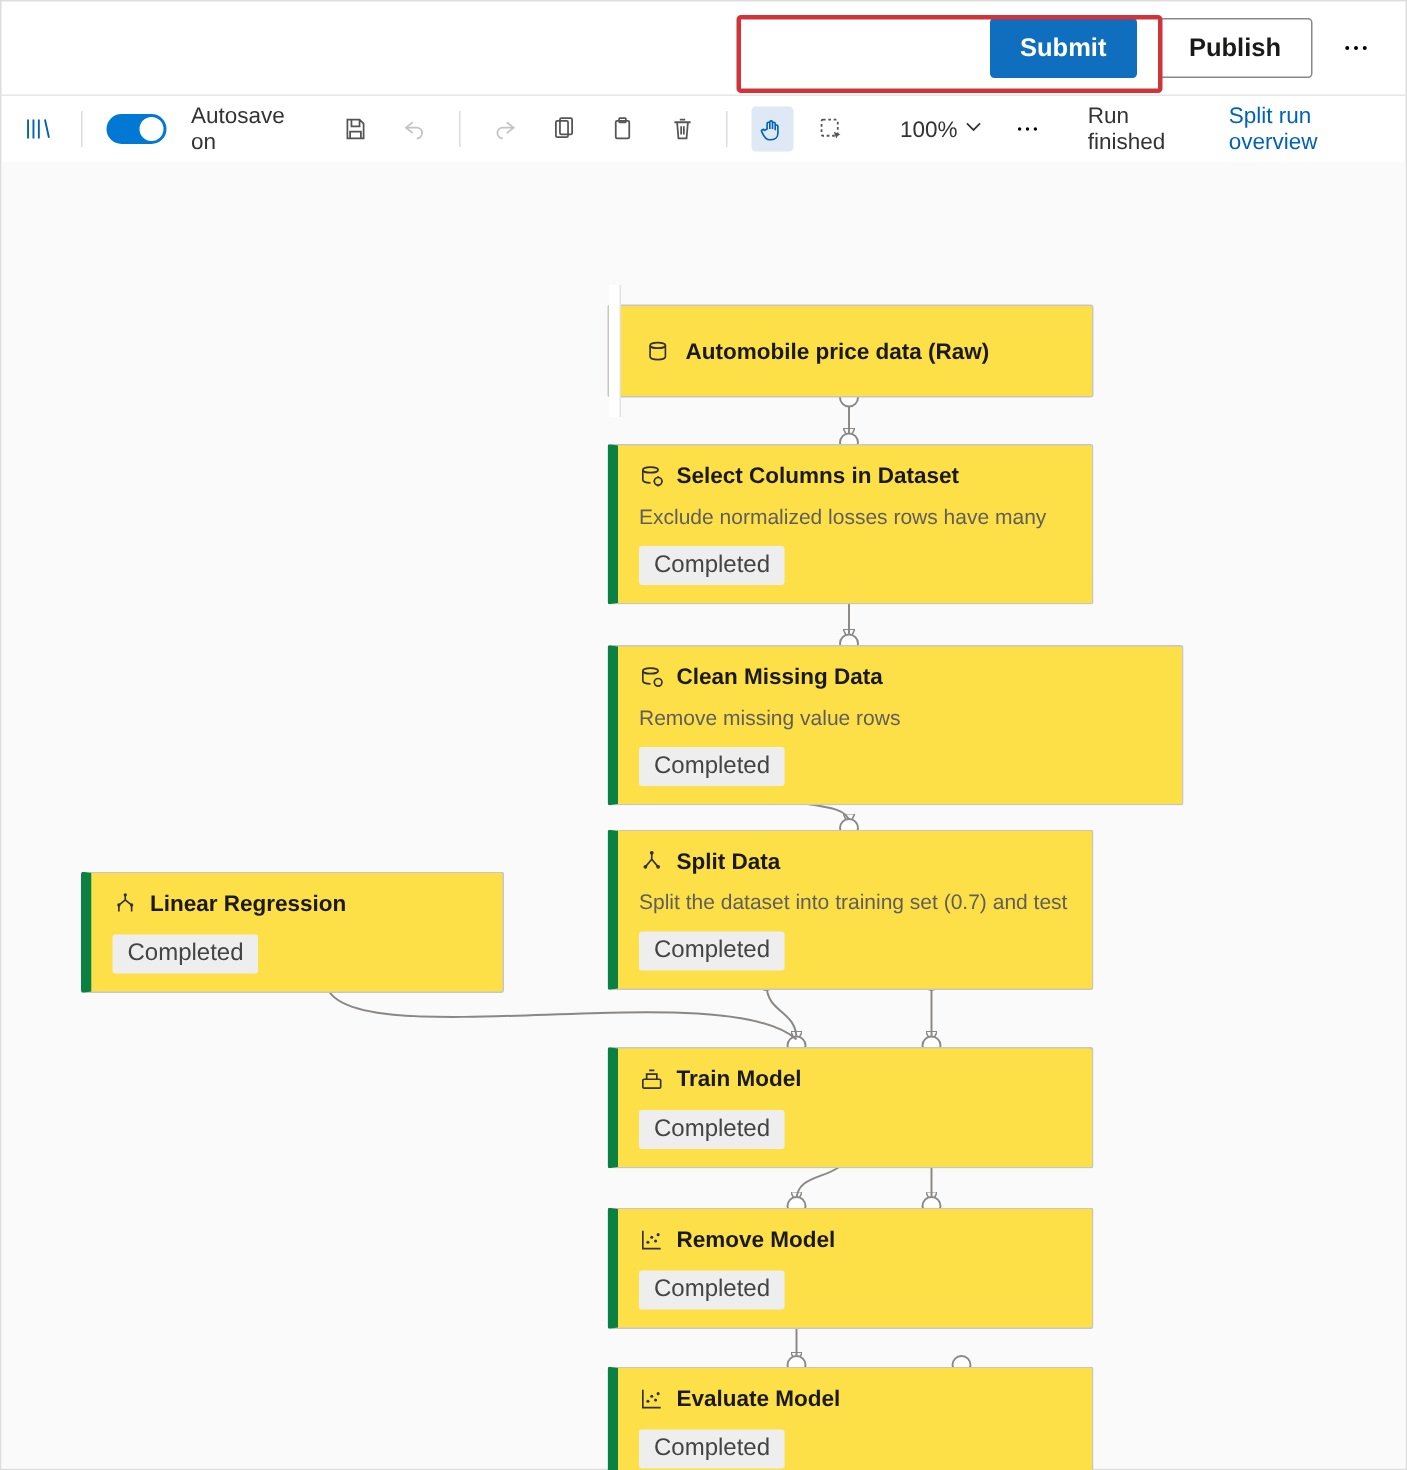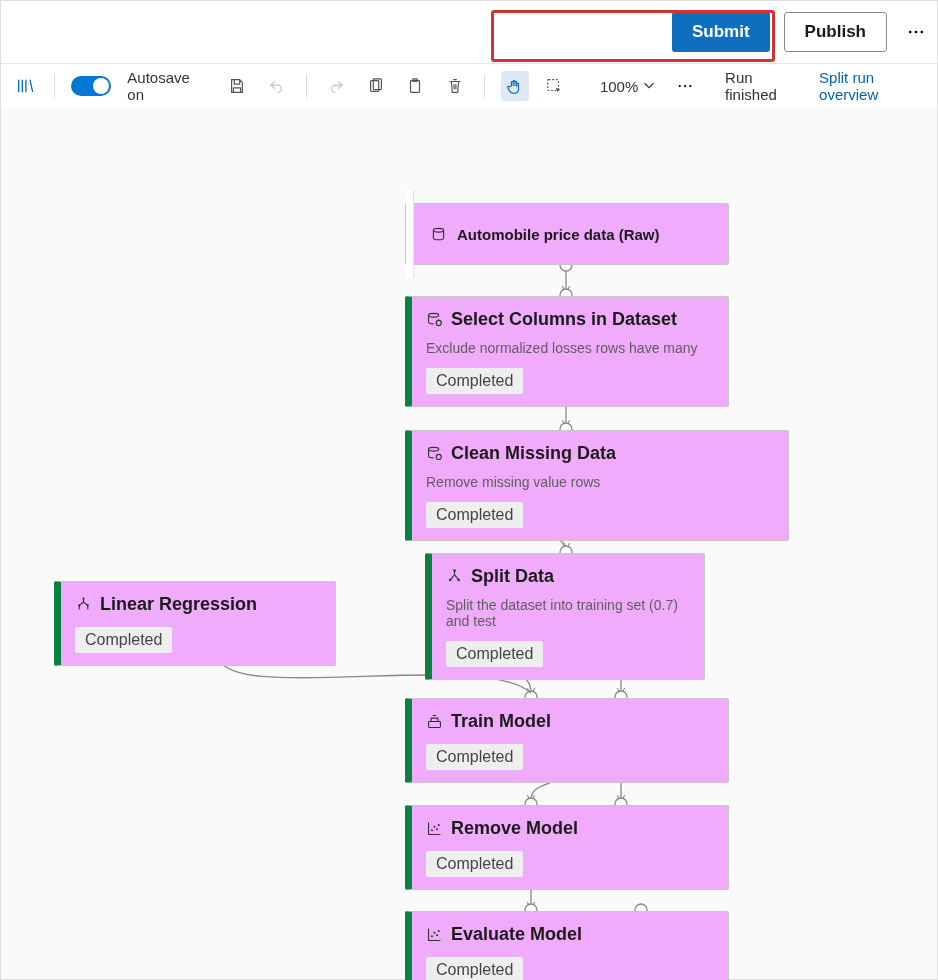--- a/index.html
+++ b/index.html
@@ -19,21 +19,21 @@
     position: relative;
     background: #fff;
   }
 
   
   .topbar {
     height: 62px;
     display: flex;
     align-items: center;
     justify-content: flex-end;
-    padding: 0 6px;
+    padding: 0 18px;
     gap: 14px;
   }
   .btn {
     height: 40px;
     border-radius: 3px;
     font-size: 17px;
     font-weight: 600;
     padding: 0 20px;
     display: inline-flex;
     align-items: center;
@@ -149,37 +149,37 @@
     stroke-width: 1.3;
   }
   .port {
     fill: #fff;
     stroke: #8a8886;
     stroke-width: 1.3;
   }
 
   .node {
     position: absolute;
-    background: #f0abfc;
+    background: #fde047;
     border: 1px solid #c8c6c4;
     border-radius: 2px;
     box-sizing: border-box;
     box-shadow: 0 0 0 rgba(0,0,0,0);
   }
   .node.simple {
     height: 62px;
     width: 324px;
     display: flex;
     align-items: center;
     padding: 0 14px;
     gap: 10px;
   }
   .node.green-accent { border-left: 7px solid #0b8043; }
   .node-content { padding: 12px 14px 12px 14px; }
-  .node-title-line { display: flex; align-items: center; gap: 8px; font-size: 18px; font-weight: 600; color:#1b1a19;}
+  .node-title-line { display: flex; align-items: center; gap: 8px; font-size: 15px; font-weight: 600; color:#1b1a19;}
   .node-desc { font-size: 14px; color: #605e5c; margin-top: 10px; }
   .status-chip {
     display: inline-block;
     margin-top: 12px;
     background: #efeeee;
     color: #444;
     font-size: 16px;
     padding: 4px 10px;
     border-radius: 2px;
   }
@@ -367,21 +367,21 @@
                 <circle cx="15" cy="14" r="3" fill="none" stroke="currentColor" stroke-width="1.3"></circle>
               </svg>
           </span>
           <span>Clean Missing Data</span>
         </div>
         <div class="node-desc">Remove missing value rows</div>
         <span class="status-chip">Completed</span>
       </div>
     </div>
 
-    <div class="node green-accent" style="left:404px; top:445px; width:280px;margin-left:20px;">
+    <div class="node green-accent" style="left:404px; top:445px; width:324px;">
       <div class="node-content">
         <div class="node-title-line">
           <span class="node-icon">
             <svg viewBox="0 0 20 20">
                 <path d="M10 3v5M10 8l-5 6M10 8l5 6" fill="none" stroke="currentColor" stroke-width="1.3"></path>
                 <circle cx="10" cy="3" r="1.5" fill="currentColor"></circle>
                 <circle cx="5" cy="14" r="1.5" fill="currentColor"></circle>
                 <circle cx="15" cy="14" r="1.5" fill="currentColor"></circle>
               </svg>
           </span>

